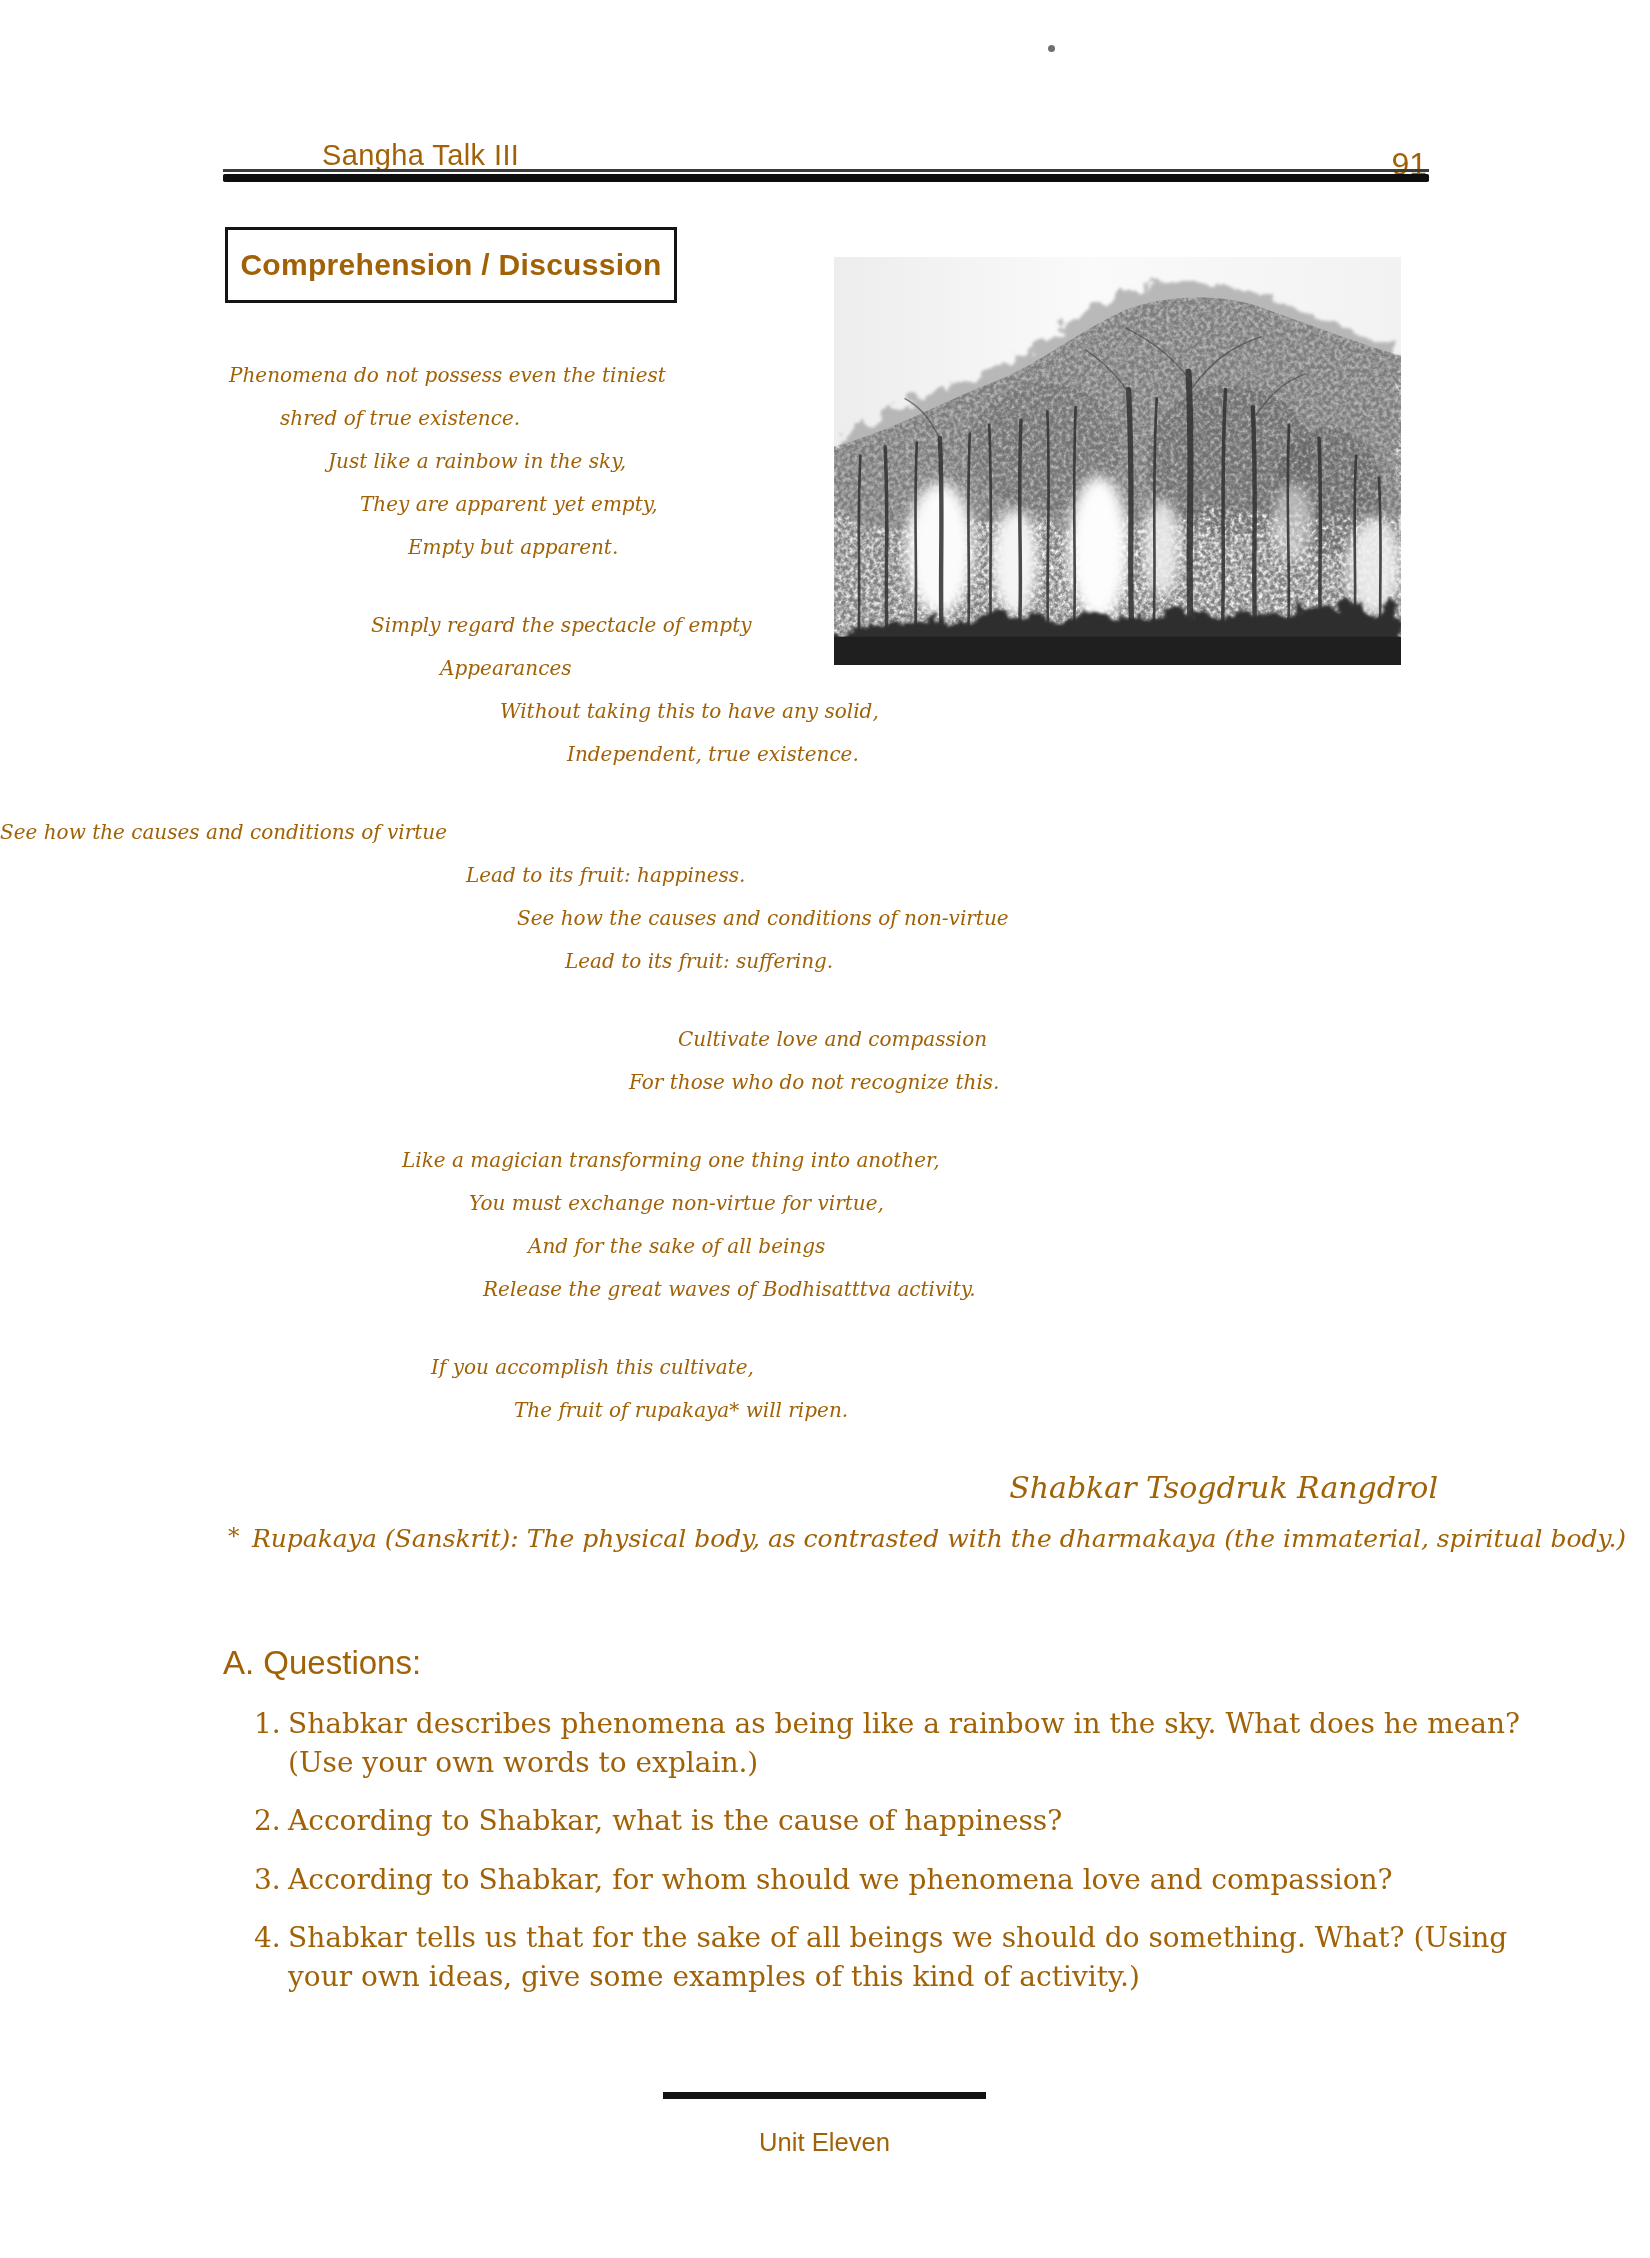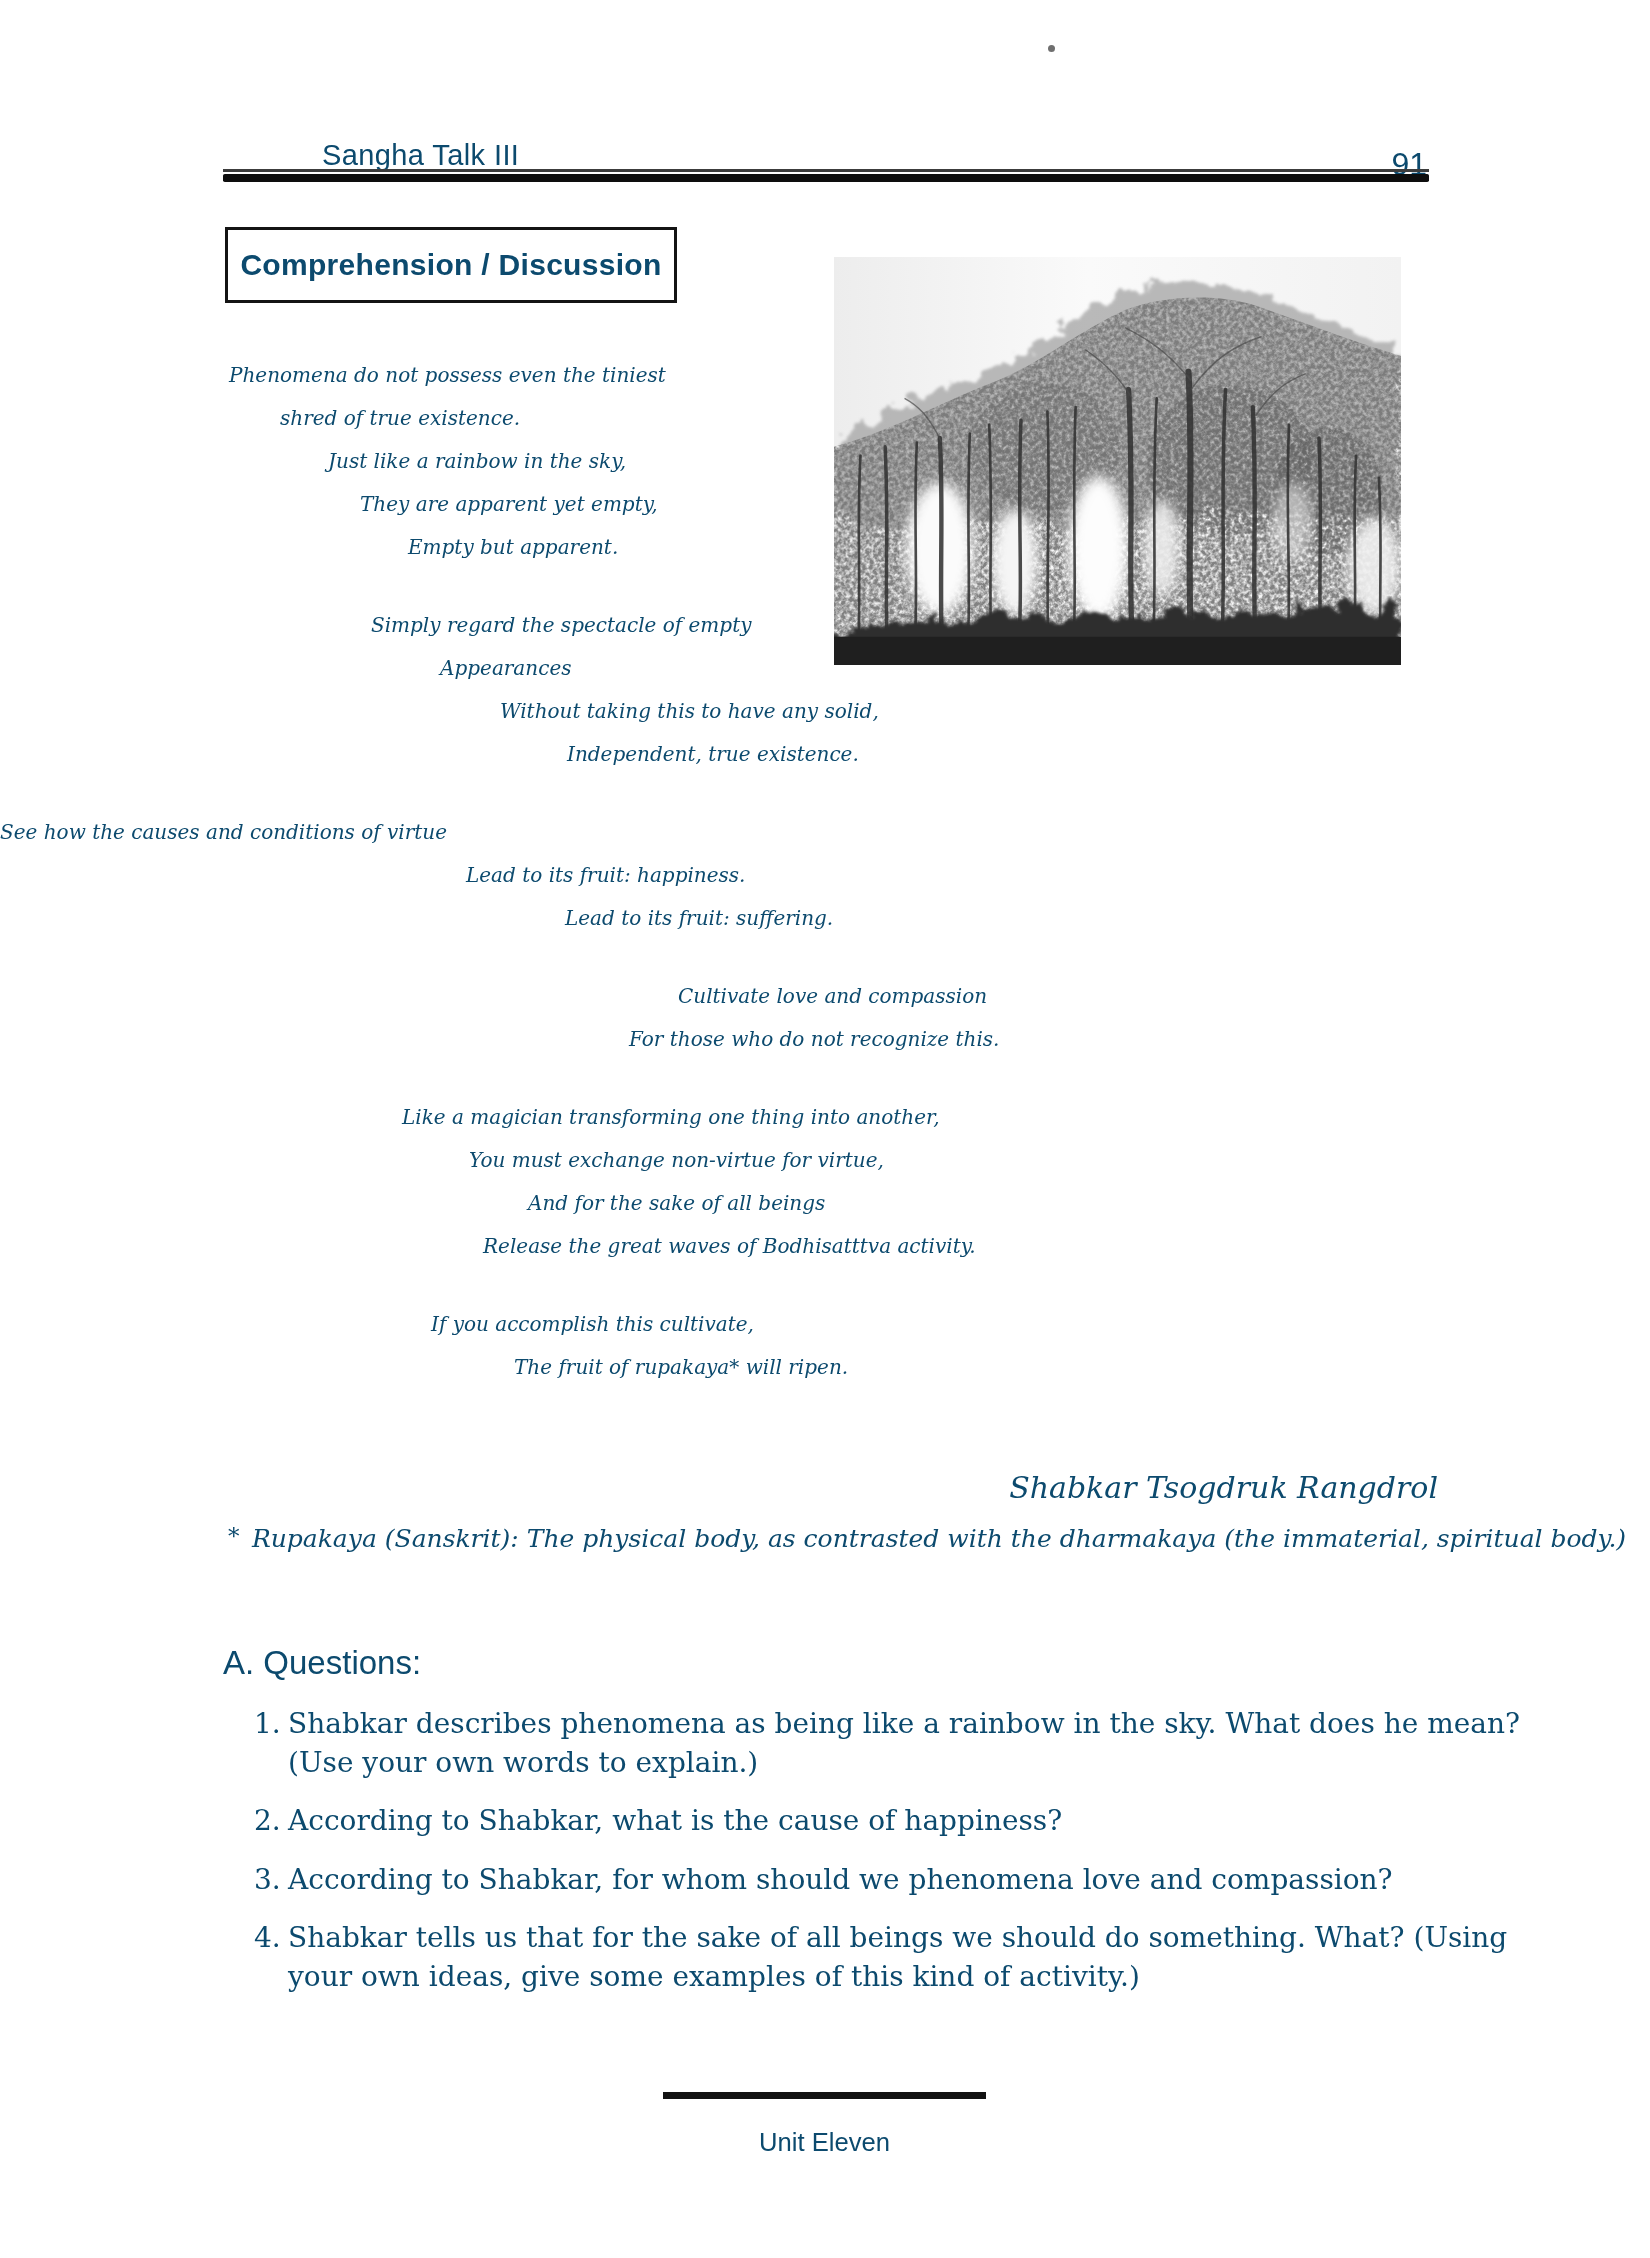--- a/index.html
+++ b/index.html
@@ -1,18 +1,18 @@
 <!DOCTYPE html>
 <html style="font-size:14px"><head>
 <meta charset="utf-8">
 <style>
   html,body{margin:0;padding:0;background:#888;}
   .page{
     position:relative;width:1651px;height:2258px;background:#ffffff;
-    font-family:"Liberation Sans",sans-serif;color:#0c4a6e;overflow:hidden;
+    font-family:"Liberation Sans",sans-serif;color:#a16207;overflow:hidden;
     margin:0 auto;
   }
   
   .ph-title{position:absolute;left:322px;top:139px;font-size:29px;letter-spacing:0.4px;}
   .ph-num{position:absolute;right:224px;top:146px;font-size:32px;}
   .rule-thin{position:absolute;left:223px;top:169px;width:1206px;height:2.6px;background:#3c3c3c;}
   .rule-thick{position:absolute;left:223px;top:174px;width:1206px;height:8px;background:#0e0e0e;border-radius:1.8px;}
   .speck{position:absolute;left:1048px;top:45px;width:7px;height:7px;border-radius:50%;background:#6f6f6f;}
   
   .comp-box{
@@ -149,20 +149,21 @@
       </div>
       <div class="stanza">
         <div class="poem-line" style="margin-left: 371px;">Simply regard the spectacle of empty</div>
         <div class="poem-line" style="margin-left: 440px;">Appearances</div>
         <div class="poem-line" style="margin-left: 500px;">Without taking this to have any solid,</div>
         <div class="poem-line" style="margin-left: 567px;">Independent, true existence.</div>
       </div>
       <div class="stanza">
         <div class="poem-line" style="">See how the causes and conditions of virtue</div>
         <div class="poem-line" style="margin-left: 466px;">Lead to its fruit: happiness.</div>
+        <div class="poem-line" style="margin-left: 517px;">See how the causes and conditions of non-virtue</div>
         <div class="poem-line" style="margin-left: 565px;">Lead to its fruit: suffering.</div>
       </div>
       <div class="stanza">
         <div class="poem-line" style="margin-left: 678px;">Cultivate love and compassion</div>
         <div class="poem-line" style="margin-left: 629px;">For those who do not recognize this.</div>
       </div>
       <div class="stanza">
         <div class="poem-line" style="margin-left: 402px;">Like a magician transforming one thing into another,</div>
         <div class="poem-line" style="margin-left: 469px;">You must exchange non-virtue for virtue,</div>
         <div class="poem-line" style="margin-left: 528px;">And for the sake of all beings</div>

